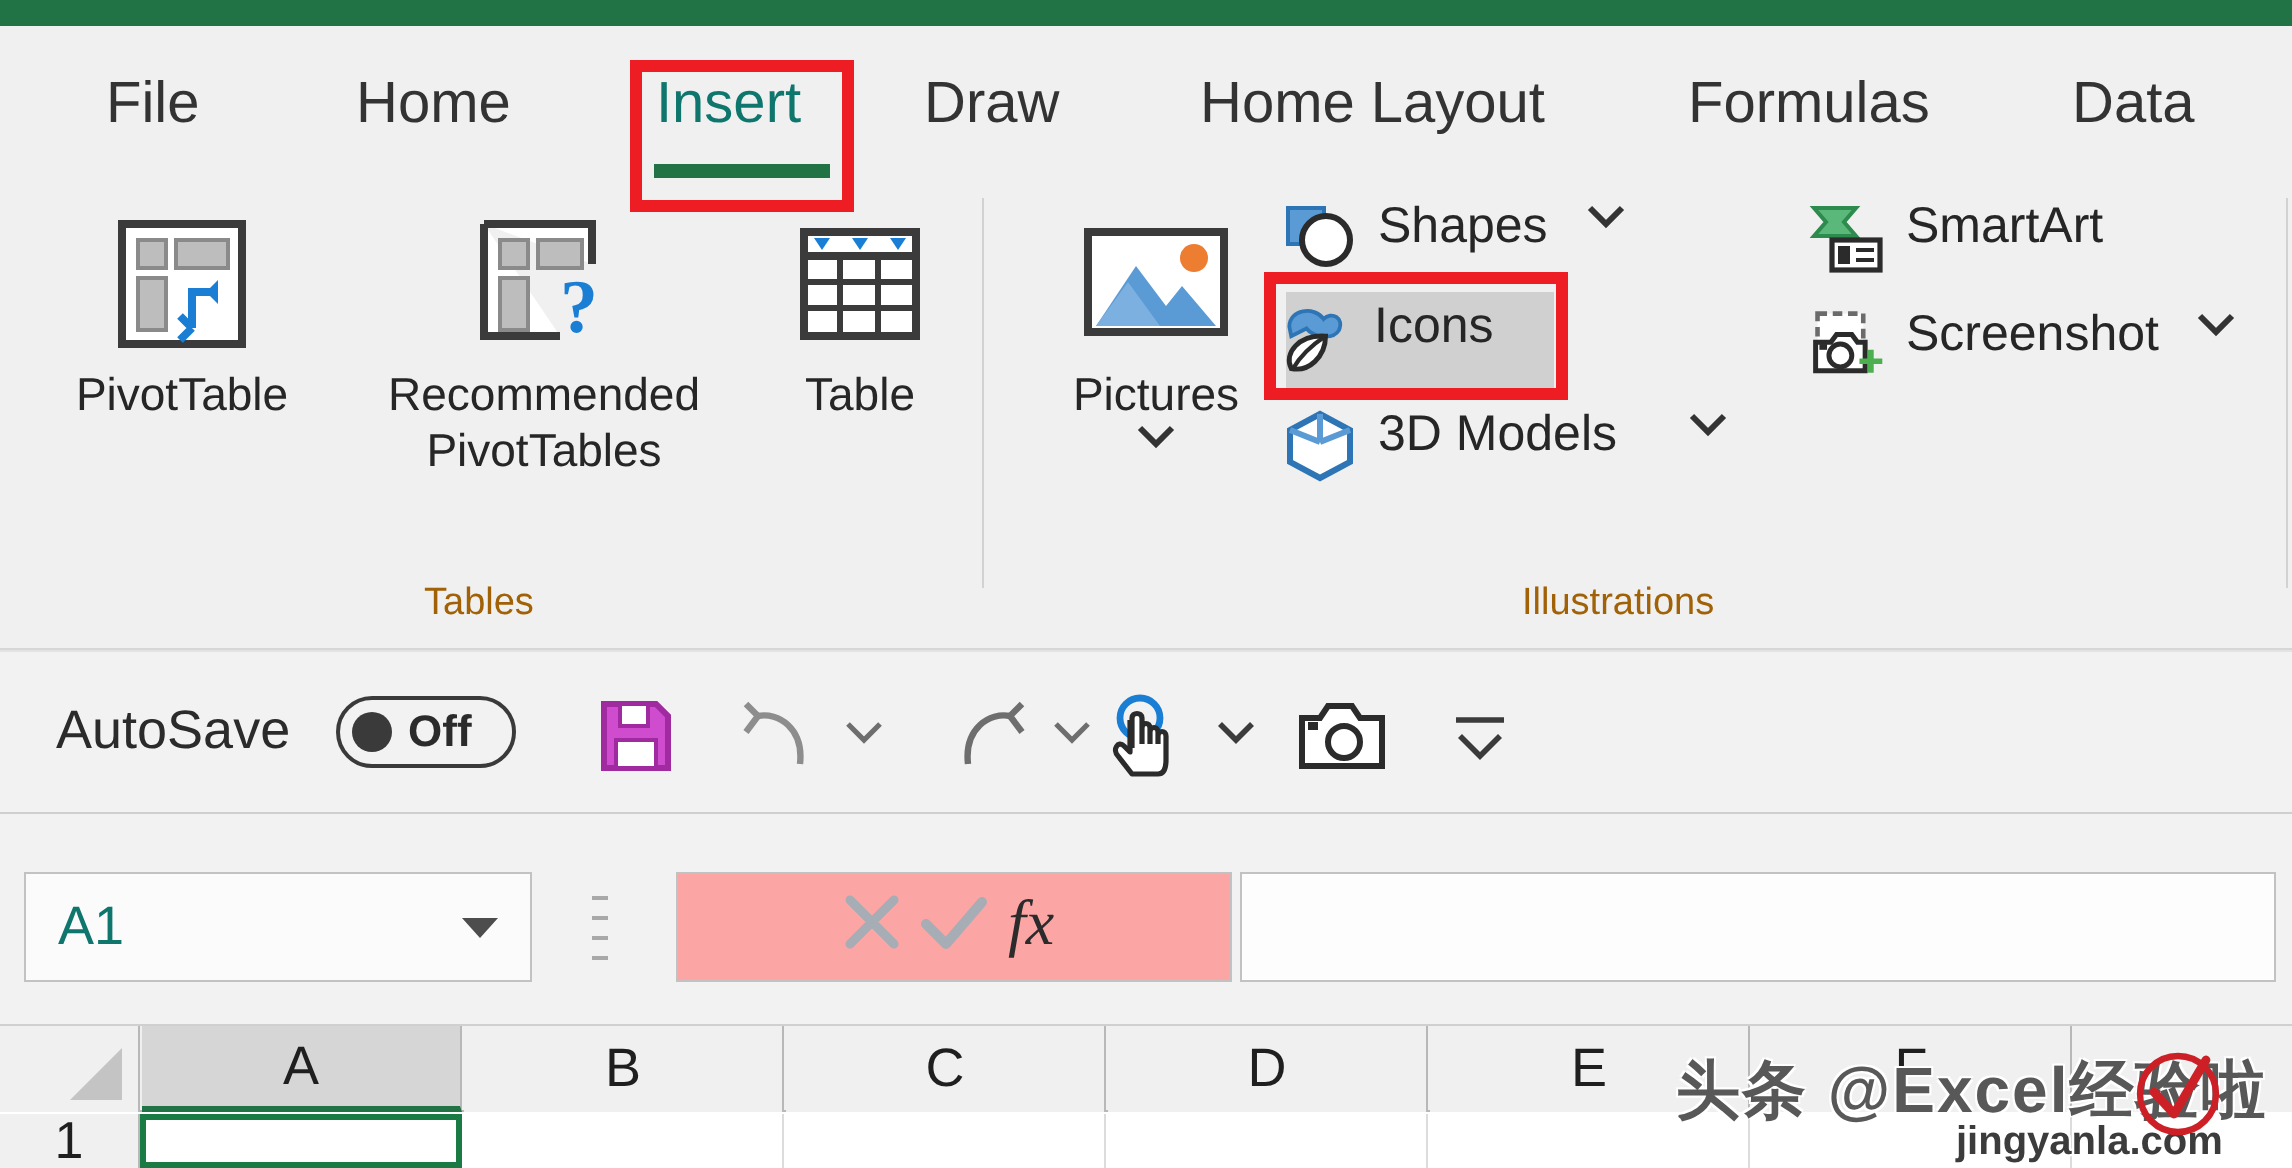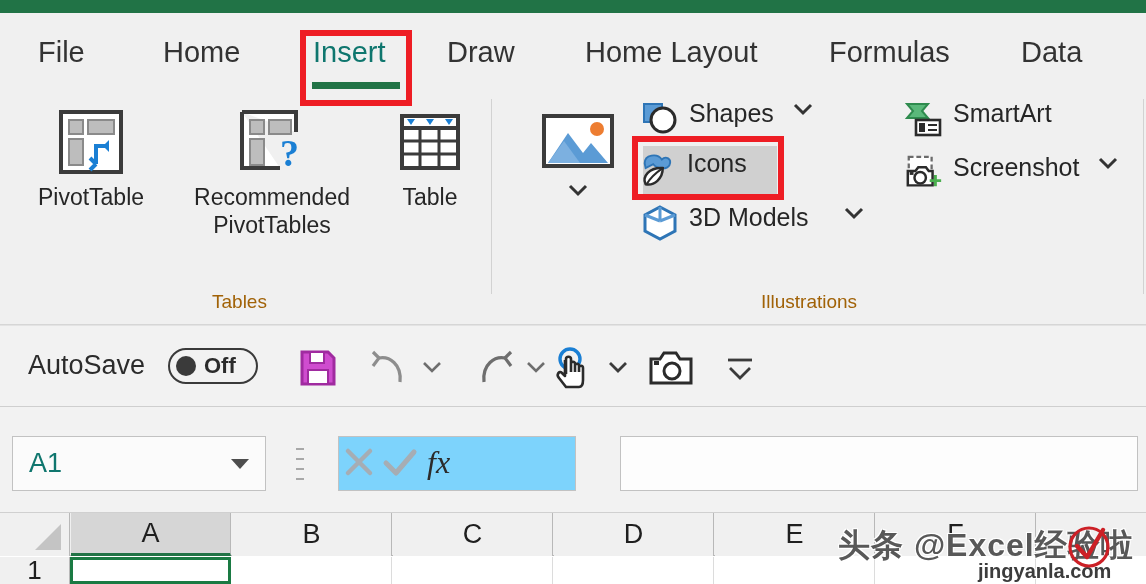--- a/index.html
+++ b/index.html
@@ -19,21 +19,21 @@
 
   
   .ribbon {
     position: absolute; left: 0; top: 13px; width: 1146px; height: 312px;
     background: #f0f0f0;
     border-bottom: 1px solid #d6d6d6;
   }
 
   
   .tabrow {
-    position: absolute; left: 0; top: 0; width: 918px; height: 78px;
+    position: absolute; left: 15px; top: 0; width: 918px; height: 78px;
   }
   .tab {
     position: absolute; top: 23px;
     font-size: 29px; color: #333333; white-space: nowrap;
     font-family: "Liberation Sans", sans-serif;
   }
   .tab.active { color: #0f766e; }
 
   .tab-highlight {
     position: absolute;
@@ -129,23 +129,23 @@
     width: 0; height: 0; border-left: 9px solid transparent;
     border-right: 9px solid transparent; border-top: 10px solid #4d4d4d;
   }
   .grip {
     position: absolute; left: 296px; top: 448px;
     width: 8px; height: 32px;
     display: flex; flex-direction: column; justify-content: space-between;
   }
   .grip i { display:block; height:2px; background:#a8a8a8; }
   .fbtns {
-    position: absolute; left: 338px; top: 436px; width: 238px; height: 55px;
-    background: #7dd3fc; border: 1px solid #c2c2c2;
-    display: flex; align-items: center; justify-content: flex-start;
+    position: absolute; left: 338px; top: 436px; width: 278px; height: 55px;
+    background: #fca5a5; border: 1px solid #c2c2c2;
+    display: flex; align-items: center; justify-content: center;
   }
   .finput {
     position: absolute; left: 620px; top: 436px; width: 518px; height: 55px;
     background: #fdfdfd; border: 1px solid #c2c2c2;
   }
 
   
   .grid {
     position: absolute; left: 0; top: 513px; width: 1146px; height: 71px;
     background: #ffffff;
@@ -278,20 +278,21 @@
 
       <div class="bigbtn" style="left:520px; top:10px; width:116px;">
         <div class="glyph">
           <svg width="80" height="62" viewBox="0 0 80 62">
             <rect x="6" y="5" width="68" height="50" fill="#ffffff" stroke="#3b3b3b" stroke-width="4"></rect>
             <circle cx="59" cy="18" r="7" fill="#ed7d31"></circle>
             <path d="M10 52 L30 22 L45 42 L53 32 L70 52 Z" fill="#5b9bd5"></path>
             <path d="M10 52 L26 30 L42 52 Z" fill="#7cb0e0"></path>
           </svg>
         </div>
+        <div class="lbl">Pictures</div>
         <div style="margin-top:-2px;">
           <svg width="26" height="18" viewBox="0 0 26 18">
             <path d="M5 5 L13 13 L21 5" fill="none" stroke="#333" stroke-width="3"></path>
           </svg>
         </div>
       </div>
 
       <div class="smallbtn" style="left:640px; top:8px;">
         <span class="sicon">
           <svg width="40" height="38" viewBox="0 0 40 38">

